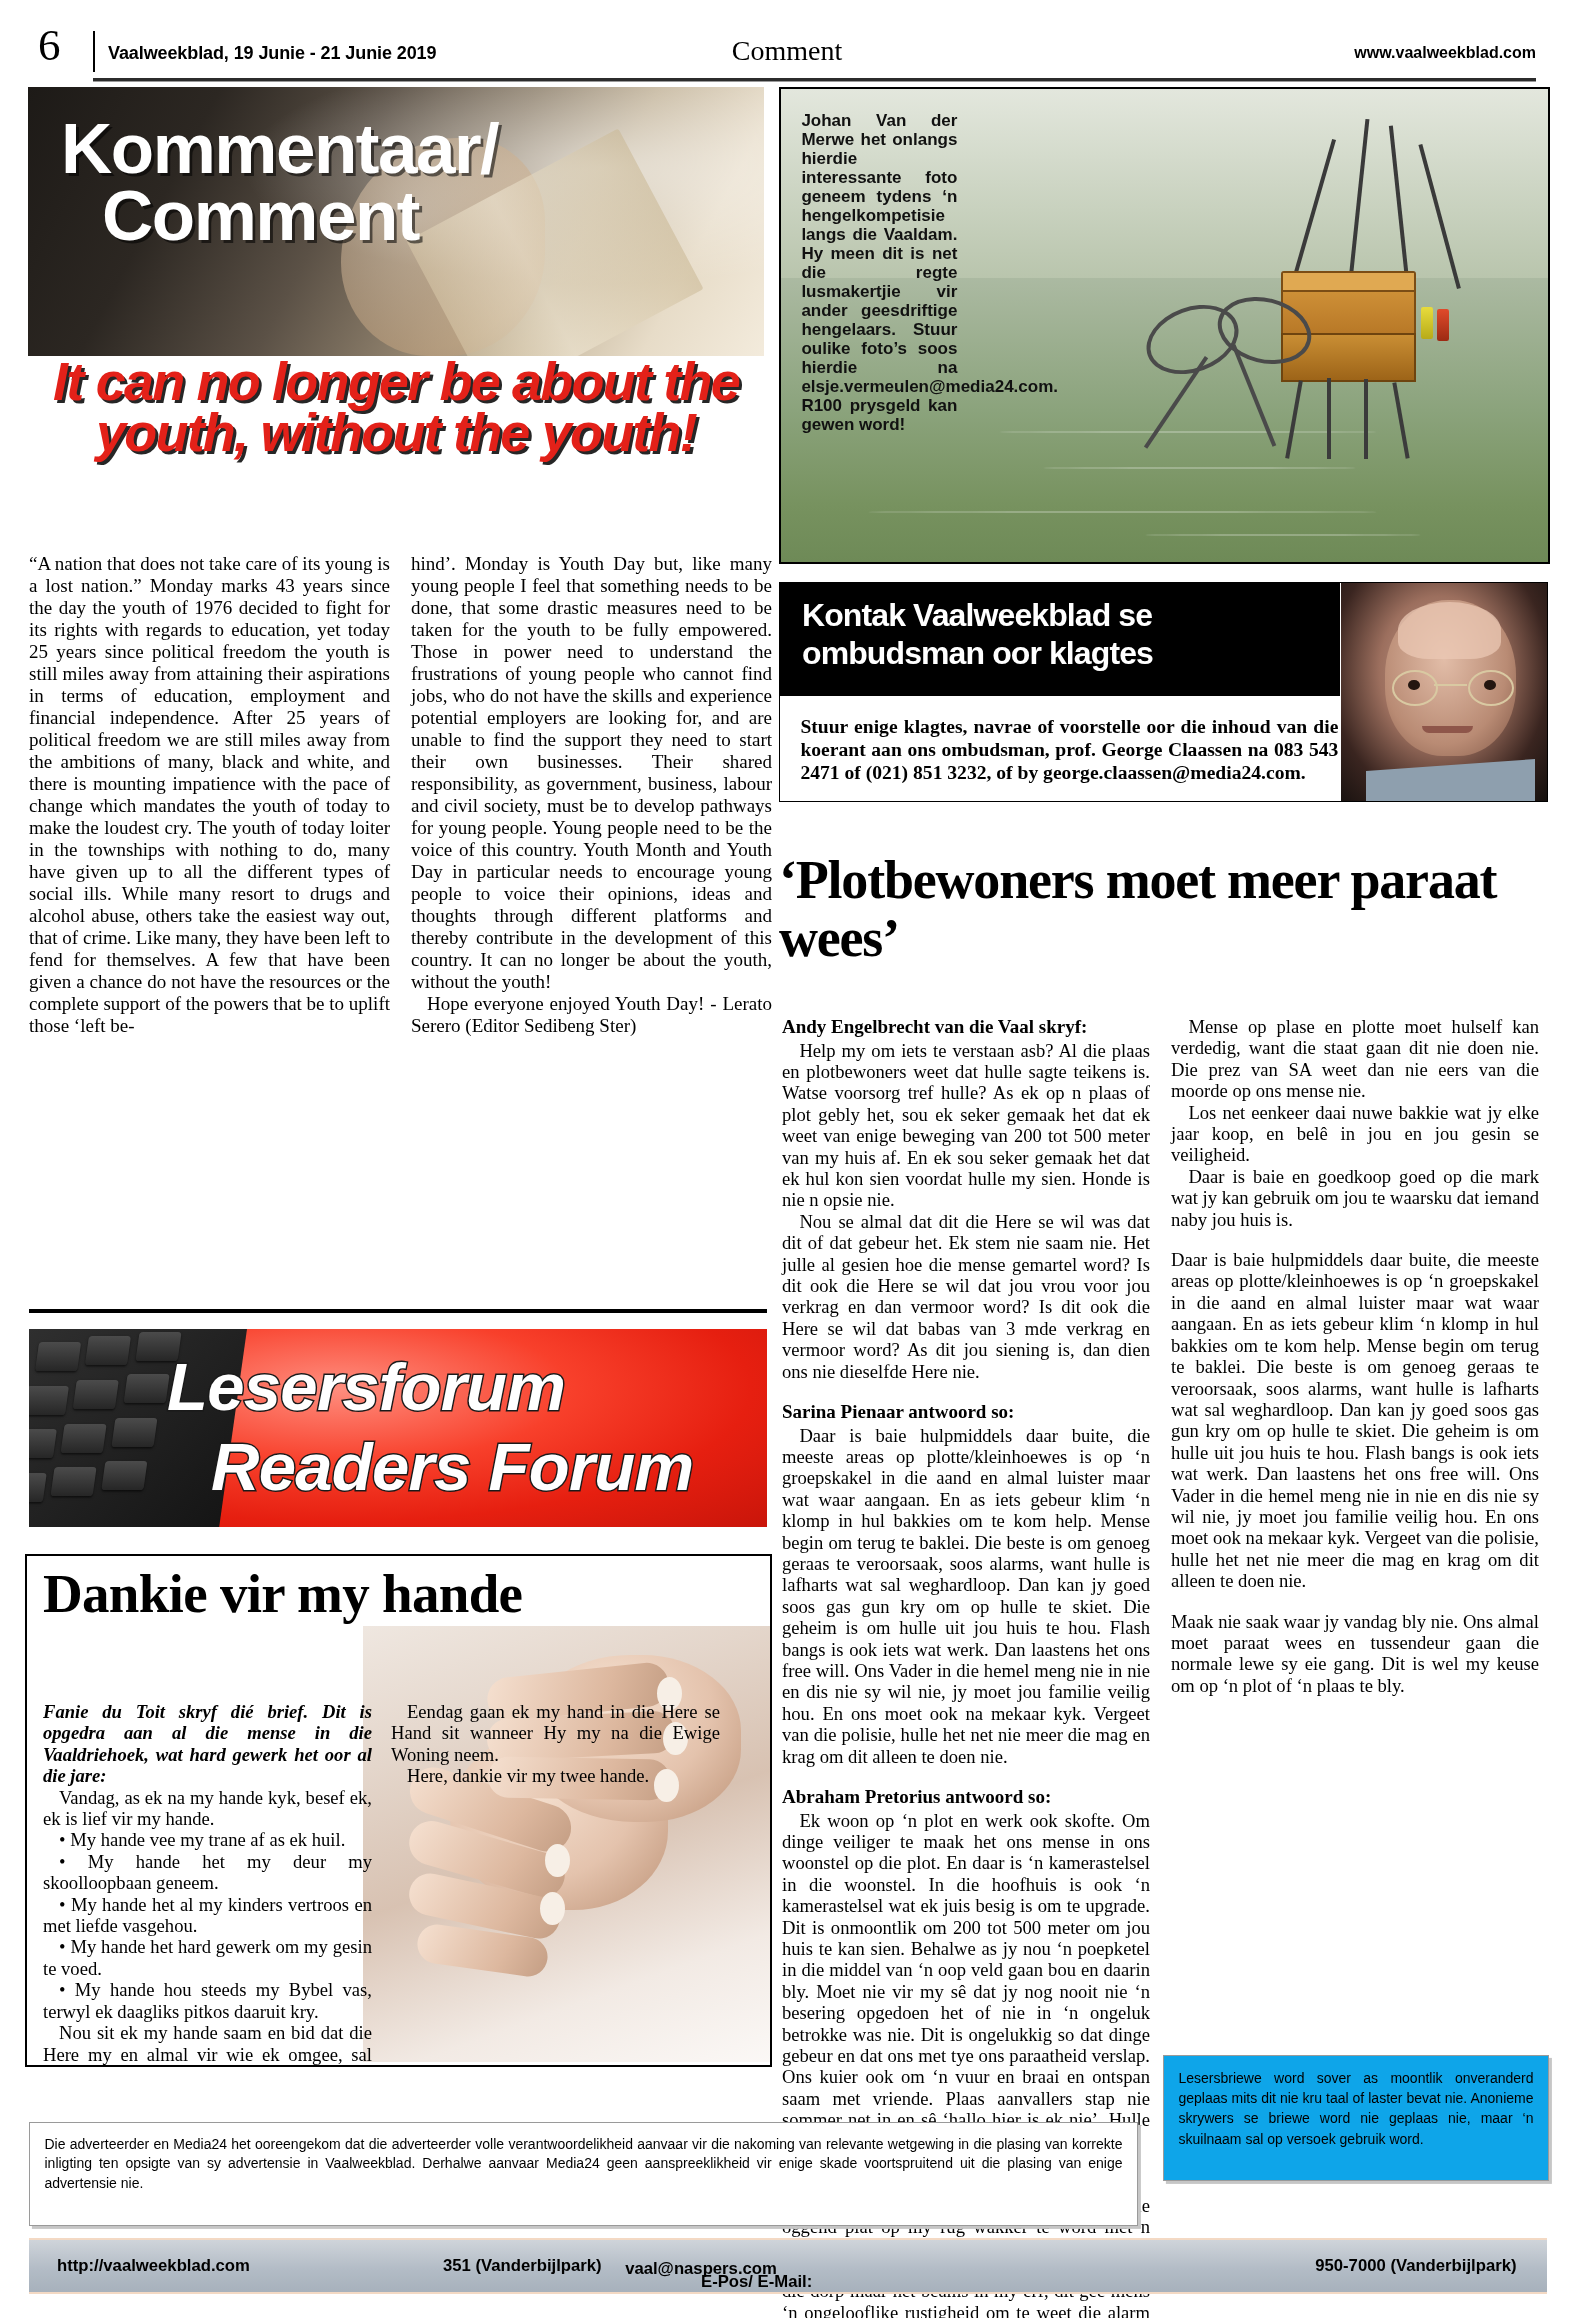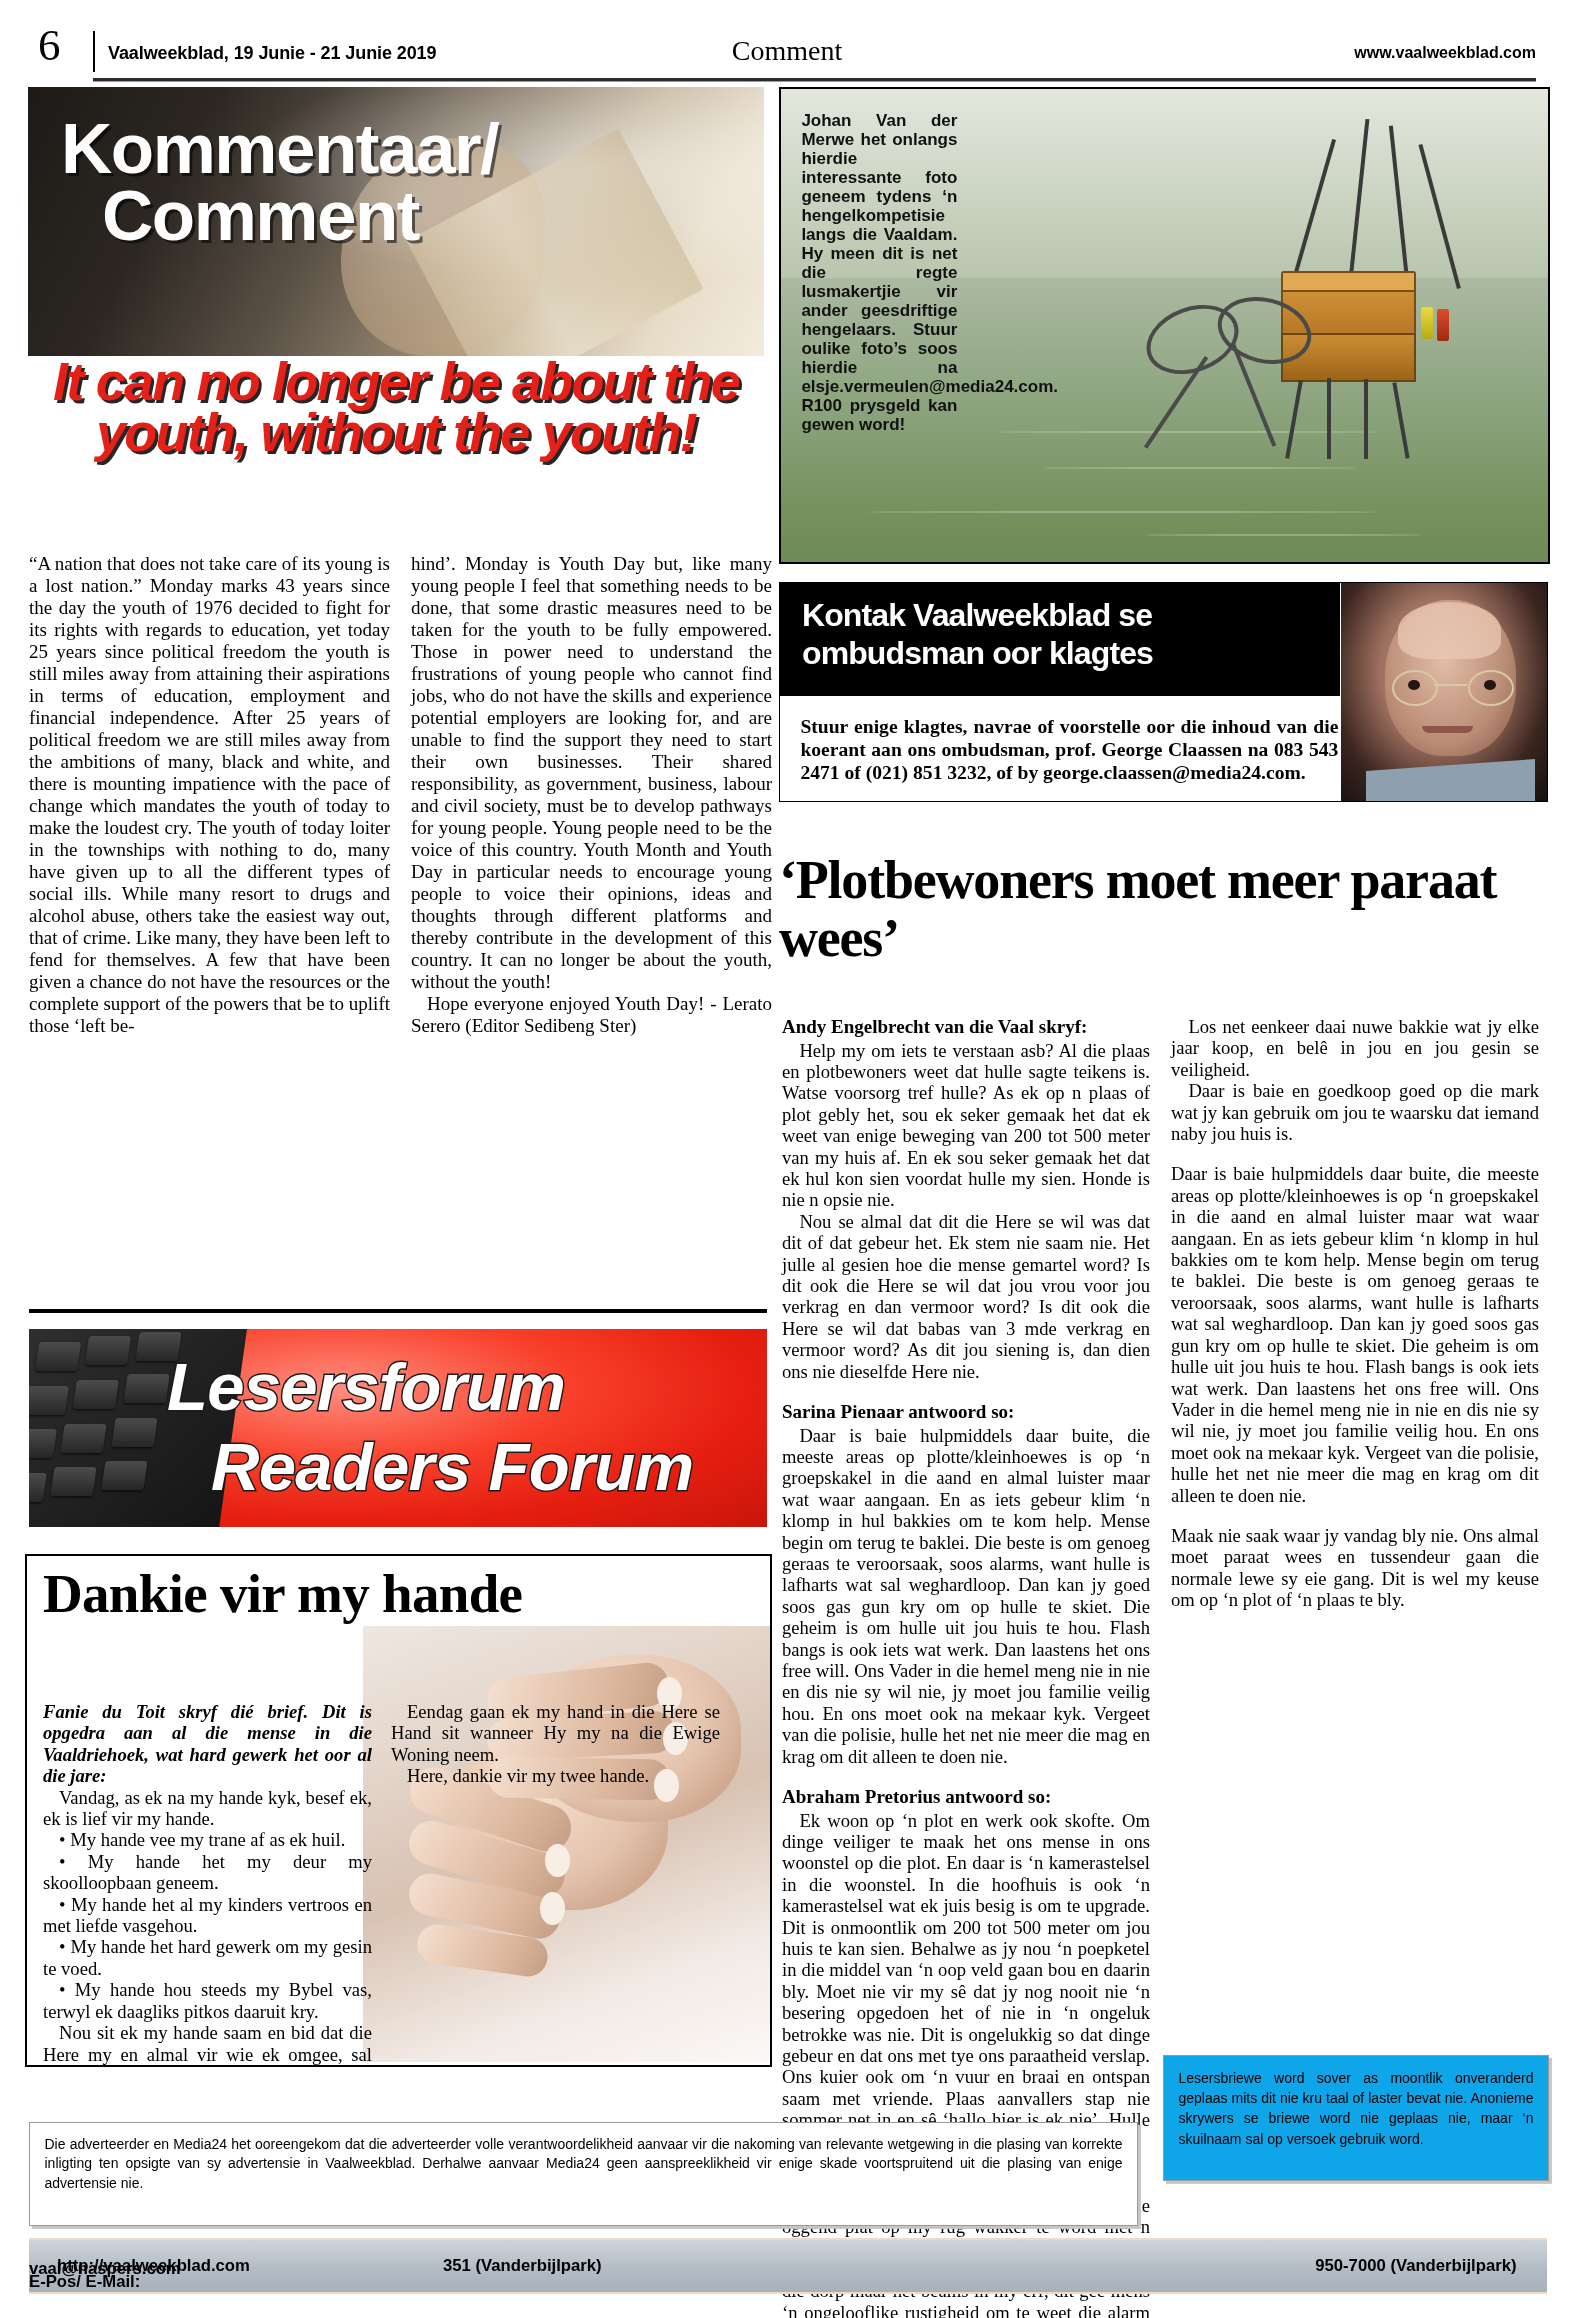--- a/index.html
+++ b/index.html
@@ -132,21 +132,21 @@
     background:#0ea5e9;box-shadow:2.9px 2.9px 0 #c6c6c6;}
   .lettersnote p{margin:11.6px 14.5px;font-family:"Liberation Sans",sans-serif;font-size:14px;line-height:20.4px;
     text-align:justify;}
 
   
   .footer{position:absolute;left:29px;top:2238px;width:1518px;height:52px;
     background:linear-gradient(180deg,#cfd4da,#b3bcc6 55%,#a7b1bc);
     border-top:2.9px solid #f3d9c4;border-bottom:2.9px solid #f3d9c4;}
   .footer span{position:absolute;top:16px;font-family:"Liberation Sans",sans-serif;font-weight:700;font-size:16.7px;}
   .f1{left:28px;} .f2{left:414px;} .f4{right:30.5px;}
-  .f3{left:0;width:1344px;top:5.8px;font-family:"Liberation Sans",sans-serif;font-size:14px;}
+  .f3{left:0;width:1344px;text-align:center;top:5.8px;font-family:"Liberation Sans",sans-serif;font-size:14px;}
   .f3 b{display:block;font-size:16.7px;margin-top:2.9px;}
 </style>
 </head>
 <body>
 
 <div class="page">
 
   <div class="masthead">
     <div class="folio">6</div>
     <div class="folio-rule"></div>
@@ -241,20 +241,21 @@
     <p>Daar is baie hulpmiddels daar buite, die meeste areas op plotte/kleinhoewes is op ‘n groepskakel in die aand en almal luister maar wat waar aangaan. En as iets gebeur klim ‘n klomp in hul bakkies om te kom help. Mense begin om terug te baklei. Die beste is om genoeg geraas te veroorsaak, soos alarms, want hulle is lafharts wat sal weghardloop. Dan kan jy goed soos gas gun kry om op hulle te skiet. Die geheim is om hulle uit jou huis te hou. Flash bangs is ook iets wat werk. Dan laastens het ons free will.  Ons Vader in die hemel meng nie in nie en dis nie sy wil nie, jy moet jou familie veilig hou. En ons moet ook na mekaar kyk. Vergeet van die polisie,  hulle het net nie meer die mag en krag om dit alleen te doen nie.</p>
     <div class="gap"></div>
     <h4>Abraham Pretorius antwoord so:</h4>
     <p>Ek woon op ‘n plot en werk ook skofte. Om dinge veiliger te maak het ons mense in ons woonstel op die plot. En daar is ‘n kamerastelsel in die woonstel. In die hoofhuis is ook ‘n kamerastelsel wat ek juis besig is om te upgrade. Dit is onmoontlik om 200 tot 500 meter om jou huis te kan sien. Behalwe as jy nou ‘n poepketel in die middel van ‘n oop veld gaan bou en daarin bly. Moet nie vir my sê dat jy nog nooit nie ‘n besering opgedoen het of nie in ‘n ongeluk betrokke was nie. Dit is ongelukkig so dat dinge gebeur en dat ons met tye ons paraatheid verslap. Ons kuier ook om ‘n vuur en braai en ontspan saam met vriende. Plaas aanvallers stap nie sommer net in en sê ‘hallo hier is ek nie’. Hulle sal tot maande wag en beplan voor hul toeslaan.</p>
     <div class="gap"></div>
     <h4>John Nolte antwoord so:</h4>
     <p>My grootste vrees sal wees om 2uur die oggend plat op my rug wakker te word met n pistool teen die kop. As ek wakker is en regop staan het mens darem ‘n halwe kans. Ek bly in die dorp maar het beams in my erf, dit gee mens ‘n ongelooflike rustigheid om te weet die alarm sal afgaan nog voordat hulle naby jou huis is en inbreker/moordenaar se grootste wapen is onverwagsheid! Ek gee julle ‘n brief as hy jou huis bekruip en die alarm begin skree gaan hy nie langer rondhang om te kyk wat gebeur nie, ja beams is nie goedkoop nie maar dit is die moeite werd.</p>
   </div>
 
   <div class="pcol p2">
+    <p>Mense op plase en plotte moet hulself kan verdedig, want die staat gaan dit nie doen nie. Die prez van SA weet dan nie eers van die moorde op ons mense nie.</p>
     <p>Los net eenkeer daai nuwe bakkie wat jy elke jaar koop, en belê in jou en jou gesin se veiligheid.</p>
     <p>Daar is baie en goedkoop goed op die mark wat jy kan gebruik om jou te waarsku dat iemand naby jou huis is.</p>
     <div class="gap"></div>
     <p class="noind">Daar is baie hulpmiddels daar buite, die meeste areas op plotte/kleinhoewes is op ‘n groepskakel in die aand en almal luister maar wat waar aangaan. En as iets gebeur klim ‘n klomp in hul bakkies om te kom help. Mense begin om terug te baklei. Die beste is om genoeg geraas te veroorsaak, soos alarms, want hulle is lafharts wat sal weghardloop. Dan kan jy goed soos gas gun kry om op hulle te skiet. Die geheim is om hulle uit jou huis te hou. Flash bangs is ook iets wat werk. Dan laastens het ons free will.  Ons Vader in die hemel meng nie in nie en dis nie sy wil nie, jy moet jou familie veilig hou. En ons moet ook na mekaar kyk. Vergeet van die polisie,  hulle het net nie meer die mag en krag om dit alleen te doen nie.</p>
     <div class="gap"></div>
     <p class="noind">Maak nie saak waar jy vandag bly nie. Ons almal moet paraat wees en tussendeur gaan die normale lewe sy eie gang. Dit is wel my keuse om op ‘n plot of ‘n plaas te bly.</p>
   </div>
 
   <div class="lf-rule"></div>
   <div class="lesersforum">

